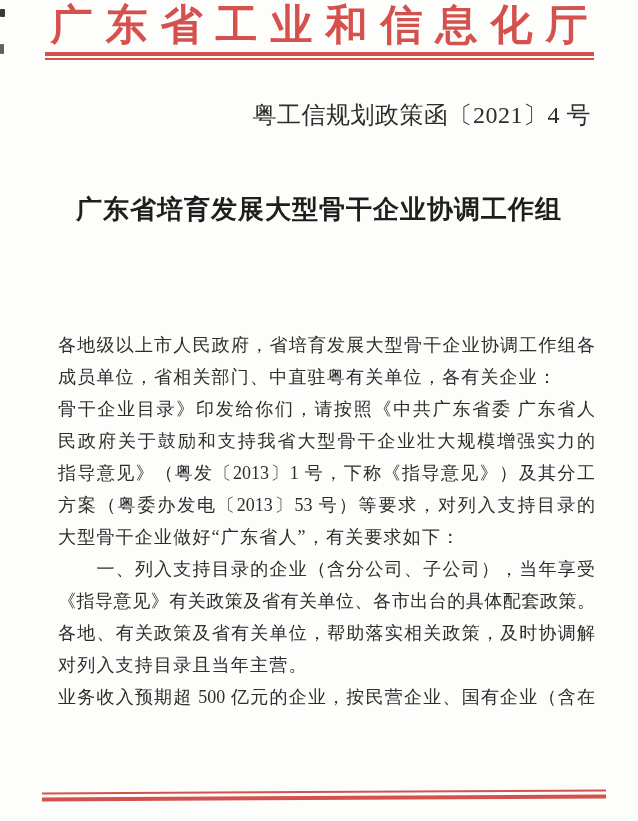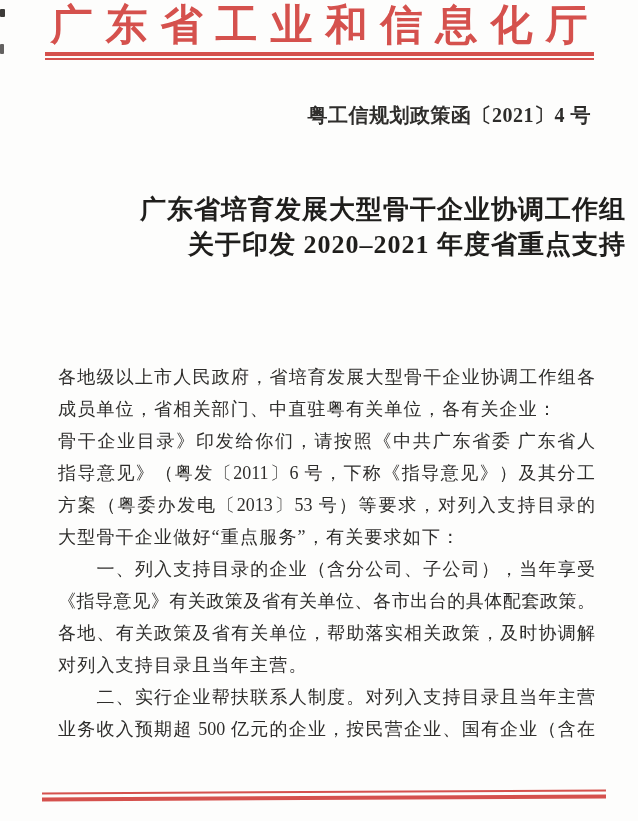--- a/index.html
+++ b/index.html
@@ -28,41 +28,39 @@
     color:var(--accent);
     white-space:nowrap;
   }
   .rule-top{position:absolute;top:52px;left:45px;right:44px;}
   .rule-top .thick{height:4px;background:var(--accent);}
   .rule-top .gap{height:2px;}
   .rule-top .thin{height:2px;background:var(--accent);}
   
   .docno{
     position:absolute;top:102px;right:47px;
-    font-size:20px;line-height:26px;
+    font-size:24px;line-height:26px;
     color:var(--body-ink);
     letter-spacing:0.5px;
     white-space:nowrap;
-    font-weight:bold;
   }
   
   .title{
-    position:absolute;top:192px;left:0;right:12px;
-    text-align:right;
+    position:absolute;top:192px;left:0;right:0;
+    text-align:center;
     font-weight:700;
     font-size:26px;line-height:35px;
     letter-spacing:1px;
     color:var(--title-ink);
   }
   
   .body-block{
     position:absolute;top:329px;left:58px;width:537px;
     font-size:18px;line-height:32px;
     color:var(--body-ink);
-    margin-top:32px;
   }
   .bl{
     height:32px;
     text-align:justify;
     text-align-last:justify;
     overflow:visible;
   }
   .bl.end{
     text-align:center;
     text-align-last:left;
@@ -90,35 +88,34 @@
   <div class="rule-top">
     <div class="thick"></div>
     <div class="gap"></div>
     <div class="thin"></div>
   </div>
 
   <div class="docno">粤工信规划政策函〔2021〕4 号</div>
 
   <div class="title">
     <div>广东省培育发展大型骨干企业协调工作组</div>
-    <div>关于印发 2020–2021 年度省重点支持</div>
   </div>
 
   <div class="body-block">
     <div class="bl">各地级以上市人民政府，省培育发展大型骨干企业协调工作组各</div>
     <div class="bl end">成员单位，省相关部门、中直驻粤有关单位，各有关企业：</div>
     <div class="bl">骨干企业目录》印发给你们，请按照《中共广东省委 广东省人</div>
-    <div class="bl">指导意见》（粤发〔2011〕6 号，下称《指导意见》）及其分工</div>
+    <div class="bl">民政府关于鼓励和支持我省大型骨干企业壮大规模增强实力的</div>
+    <div class="bl">指导意见》（粤发〔2013〕1 号，下称《指导意见》）及其分工</div>
     <div class="bl">方案（粤委办发电〔2013〕53 号）等要求，对列入支持目录的</div>
-    <div class="bl end">大型骨干企业做好“重点服务”，有关要求如下：</div>
+    <div class="bl end">大型骨干企业做好“广东省人”，有关要求如下：</div>
     <div class="bl">　　一、列入支持目录的企业（含分公司、子公司），当年享受</div>
     <div class="bl">《指导意见》有关政策及省有关单位、各市出台的具体配套政策。</div>
     <div class="bl">各地、有关政策及省有关单位，帮助落实相关政策，及时协调解</div>
     <div class="bl end">对列入支持目录且当年主营。</div>
-    <div class="bl">　　二、实行企业帮扶联系人制度。对列入支持目录且当年主营</div>
     <div class="bl">业务收入预期超 500 亿元的企业，按民营企业、国有企业（含在</div>
   </div>
 
   <div class="rule-bottom">
     <div class="thin"></div>
     <div class="gap"></div>
     <div class="thick"></div>
   </div>
 
   <div class="speck s1"></div>

